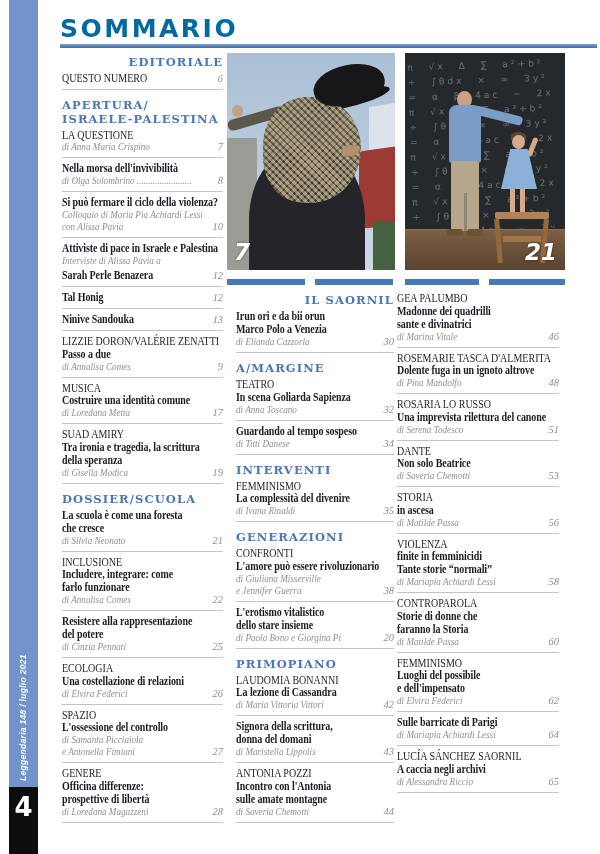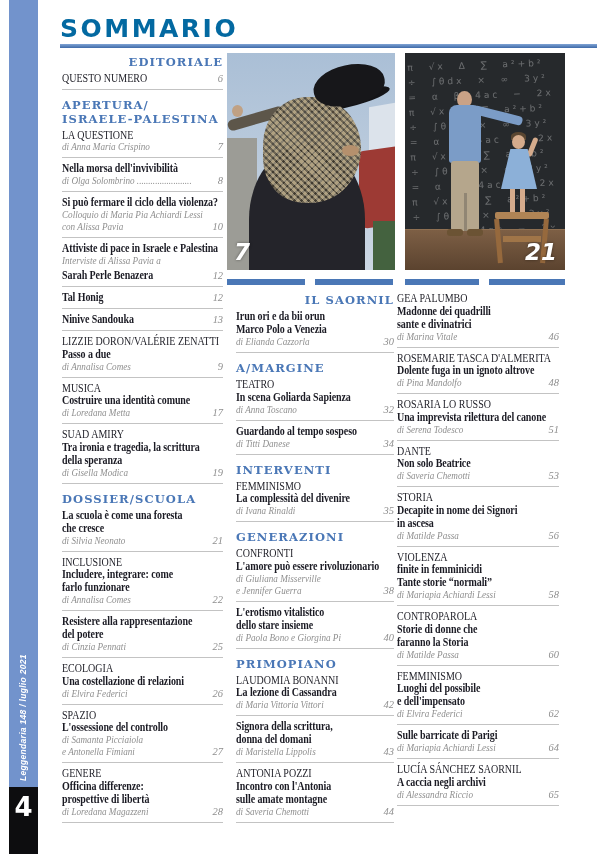--- a/index.html
+++ b/index.html
@@ -288,21 +288,21 @@
       </div>
       <div class="entry">
         <div class="cat"><span class="ptext">CONFRONTI</span></div>
         <div class="title-line"><span class="ptext">L'amore può essere rivoluzionario</span></div>
         <div class="byline"><span class="ptext">di Giuliana Misserville</span></div>
         <div class="byline prow"><span class="ptext">e Jennifer Guerra</span><span class="page-num">38</span></div>
       </div>
       <div class="entry">
         <div class="title-line"><span class="ptext">L'erotismo vitalistico</span></div>
         <div class="title-line"><span class="ptext">dello stare insieme</span></div>
-        <div class="byline prow"><span class="ptext">di Paola Bono e Giorgina Pi</span><span class="page-num">40</span></div>
+        <div class="byline prow"><span class="ptext">di Paola Bono e Giorgina Pi</span><span class="page-num">20</span></div>
       </div>
       <div class="section-head">
         <div class="section-line">PRIMOPIANO</div>
       </div>
       <div class="entry">
         <div class="cat"><span class="ptext">LAUDOMIA BONANNI</span></div>
         <div class="title-line"><span class="ptext">La lezione di Cassandra</span></div>
         <div class="byline prow"><span class="ptext">di Maria Vittoria Vittori</span><span class="page-num">42</span></div>
       </div>
       <div class="entry">
@@ -334,21 +334,20 @@
         <div class="title-line"><span class="ptext">Una imprevista rilettura del canone</span></div>
         <div class="byline prow"><span class="ptext">di Serena Todesco</span><span class="page-num">51</span></div>
       </div>
       <div class="entry">
         <div class="cat"><span class="ptext">DANTE</span></div>
         <div class="title-line"><span class="ptext">Non solo Beatrice</span></div>
         <div class="byline prow"><span class="ptext">di Saveria Chemotti</span><span class="page-num">53</span></div>
       </div>
       <div class="entry">
         <div class="cat"><span class="ptext">STORIA</span></div>
-        <div class="title-line"><span class="ptext">Decapite in nome dei Signori</span></div>
         <div class="title-line"><span class="ptext">in ascesa</span></div>
         <div class="byline prow"><span class="ptext">di Matilde Passa</span><span class="page-num">56</span></div>
       </div>
       <div class="entry">
         <div class="cat"><span class="ptext">VIOLENZA</span></div>
         <div class="title-line"><span class="ptext">finite in femminicidi</span></div>
         <div class="title-line"><span class="ptext">Tante storie “normali”</span></div>
         <div class="byline prow"><span class="ptext">di Mariapia Achiardi Lessi</span><span class="page-num">58</span></div>
       </div>
       <div class="entry">

